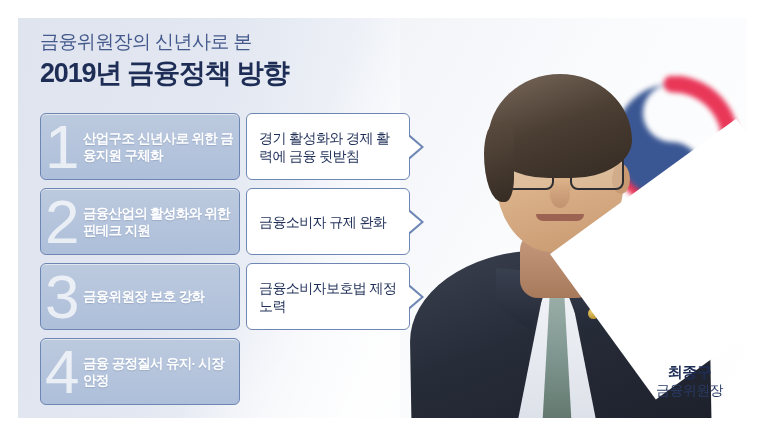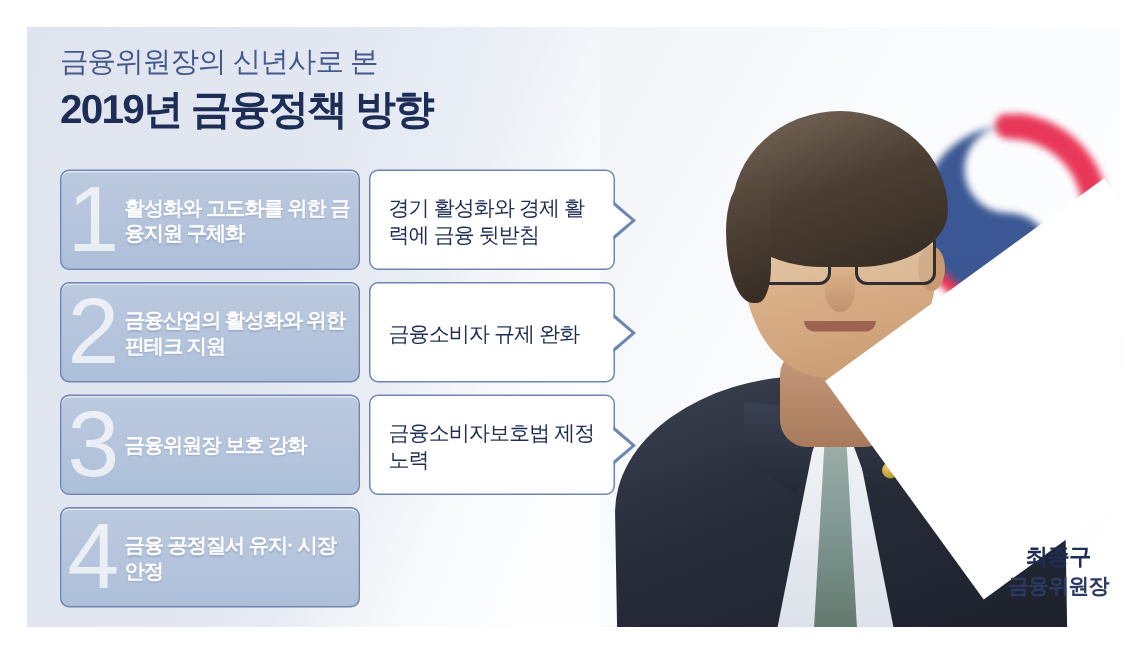--- a/index.html
+++ b/index.html
@@ -369,35 +369,35 @@
     top: 162px;
     width: 20px;
     height: 28px;
     border-radius: 0 0 50% 50%;
     background: linear-gradient(180deg, rgba(190,140,105,0) 0%, rgba(178,128,95,0.55) 100%);
   }
 
   
   .caption {
     position: absolute;
-    right: 8px;
+    right: 24px;
     bottom: 18px;
     z-index: 8;
     text-align: center;
     line-height: 19px;
   }
   .caption .name {
     font-size: 15px;
     font-weight: bold;
     color: #1d2d55;
     letter-spacing: -0.5px;
   }
   .caption .title {
     font-size: 14px;
-    font-weight: bold;
+    font-weight: normal;
     color: #2a3a63;
     letter-spacing: -0.6px;
   }
 </style>
 </head>
 <body>
 
 <div class="canvas">
   <div class="panel">
 
@@ -442,21 +442,21 @@
     <div class="header">
       <div class="subtitle">금융위원장의 신년사로 본</div>
       <div class="maintitle">2019년 금융정책 방향</div>
     </div>
 
     <div class="rows">
 
       <div class="row">
         <div class="numbox">
           <div class="numglyph">1</div>
-          <div class="numtext">활성화와 고도화를 위한 금융지원 구체화</div>
+          <div class="numtext">산업구조 신년사로 위한 금융지원 구체화</div>
         </div>
         <div class="bubble">
           <div class="bubbletext">경기 활성화와 경제 활력에 금융 뒷받침</div>
           <div class="tail"></div>
           <div class="tail-fill"></div>
         </div>
       </div>
 
       <div class="row">
         <div class="numbox">

